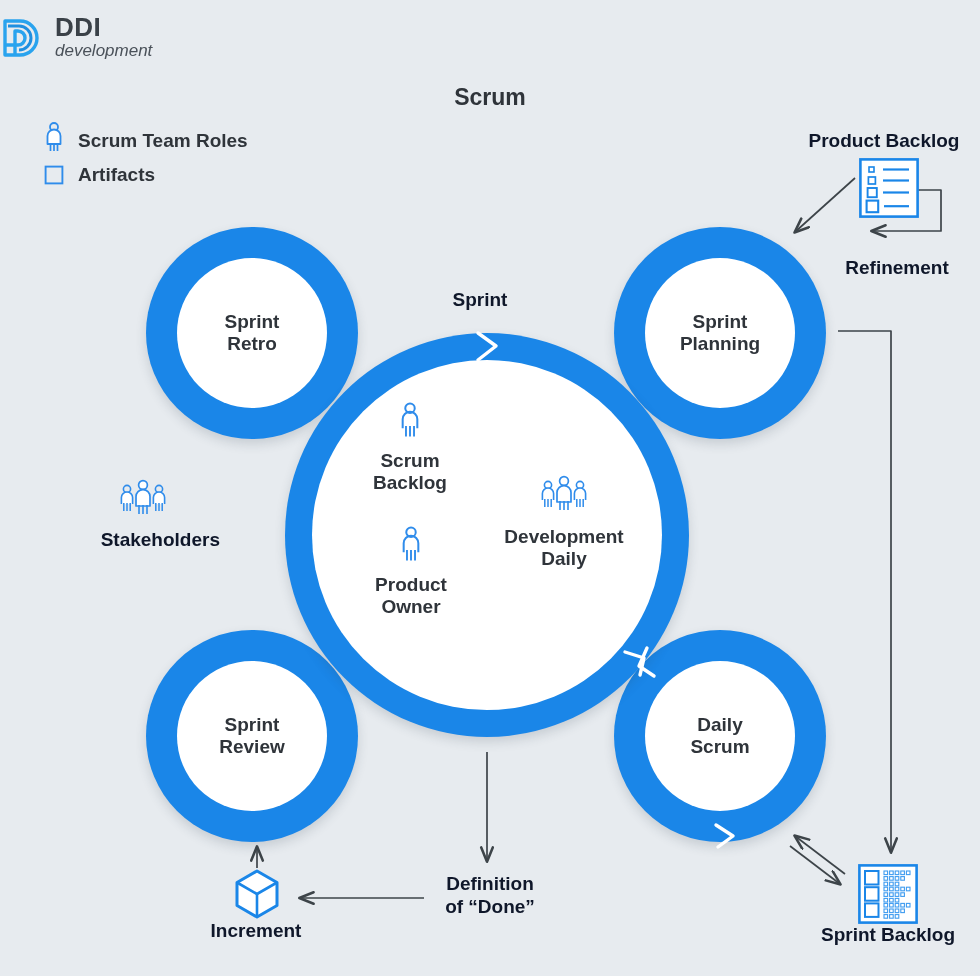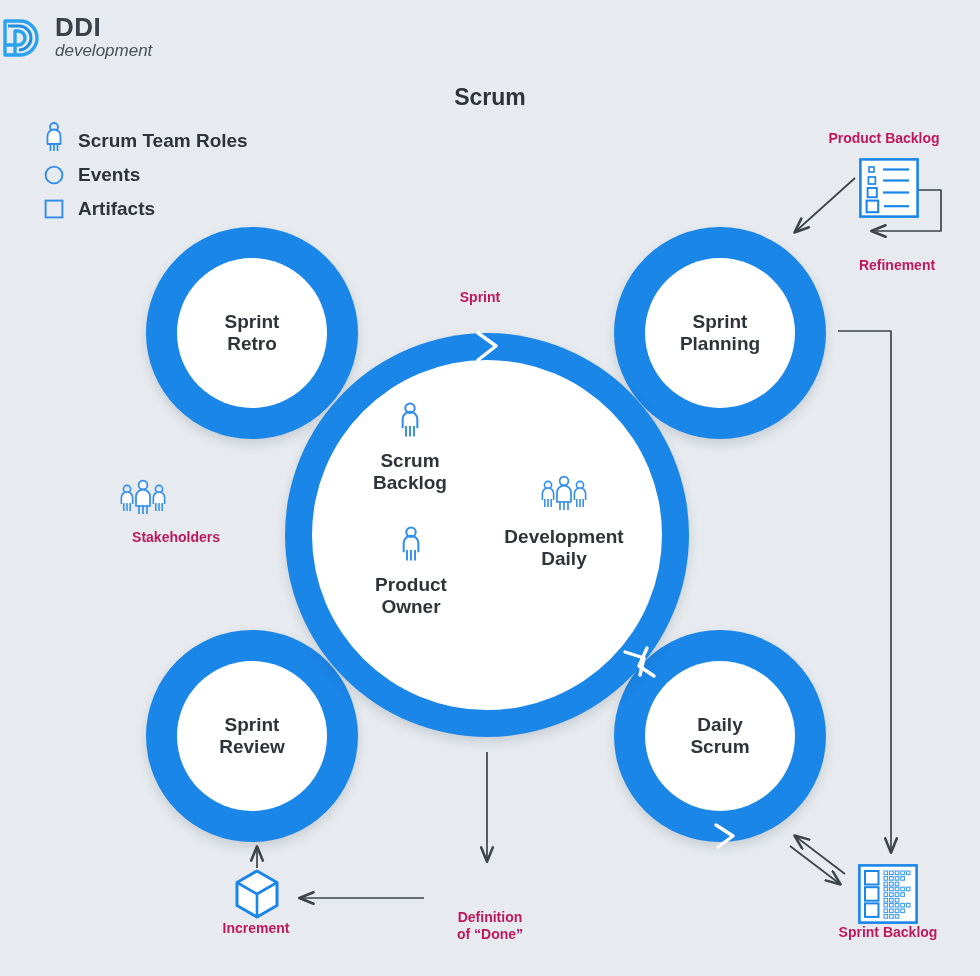--- a/index.html
+++ b/index.html
@@ -72,30 +72,30 @@
     position: absolute; text-align: center;
     font-size: 19px; font-weight: bold; color: #2f343a; line-height: 1.16;
   }
   .role .ico { display: block; margin: 0 auto 7px auto; }
   #role-sm { left: 355px; top: 402px; width: 110px; }
   #role-po { left: 356px; top: 526px; width: 110px; }
   #role-dev { left: 482px; top: 474px; width: 164px; }
 
   
   .flabel {
-    position: absolute; font-size: 14px; font-weight: bold; color: #be185d;
+    position: absolute; font-size: 19px; font-weight: bold; color: #0f172a;
     text-align: center; line-height: 1.2;
   }
   #lbl-sprint     { left: 420px; top: 289px; width: 120px; }
   #lbl-stake      { left: 68px;  top: 529px; width: 152px; text-align: right; }
   #lbl-pbacklog   { left: 796px; top: 130px; width: 176px; }
   #lbl-refine     { left: 820px; top: 237px; width: 154px; margin-top: 20px; }
   #lbl-increment  { left: 182px; top: 920px; width: 148px; }
   #lbl-sbacklog   { left: 800px; top: 924px; width: 176px; }
-  #lbl-dod        { left: 420px; top: 873px; width: 140px; margin-top: 36px; }
+  #lbl-dod        { left: 420px; top: 873px; width: 140px; }
 
   .ficon { position: absolute; }
   #ico-stake     { left: 117px; top: 478px; }
   #ico-pbacklog  { left: 859px; top: 158px; }
   #ico-increment { left: 234px; top: 869px; }
   #ico-sbacklog  { left: 858px; top: 864px; }
 </style>
 </head>
 <body>
 
@@ -156,28 +156,20 @@
     <span class="gl">
       <svg width="22" height="30" viewBox="0 0 22 30" xmlns="http://www.w3.org/2000/svg">
         <circle cx="11" cy="5" r="4" fill="none" stroke="#2f8ceb" stroke-width="1.8"></circle>
         <path d="M4.5 22 V14 a6.5 6.5 0 0 1 13 0 V22 Z" fill="#fff" stroke="#2f8ceb" stroke-width="1.8" stroke-linejoin="round"></path>
         <line x1="7.5" y1="22" x2="7.5" y2="29" stroke="#2f8ceb" stroke-width="1.7"></line>
         <line x1="11" y1="22" x2="11" y2="29" stroke="#2f8ceb" stroke-width="1.7"></line>
         <line x1="14.5" y1="22" x2="14.5" y2="29" stroke="#2f8ceb" stroke-width="1.7"></line>
       </svg>
     </span>
     <span class="lb">Scrum Team Roles</span>
-  </div>
-  <div class="row">
-    <span class="gl">
-      <svg width="22" height="22" viewBox="0 0 22 22" xmlns="http://www.w3.org/2000/svg">
-        <circle cx="11" cy="11" r="8.4" fill="none" stroke="#2f8ceb" stroke-width="1.9"></circle>
-      </svg>
-    </span>
-    <span class="lb">Events</span>
   </div>
   <div class="row">
     <span class="gl">
       <svg width="22" height="22" viewBox="0 0 22 22" xmlns="http://www.w3.org/2000/svg">
         <rect x="2.6" y="2.6" width="16.8" height="16.8" fill="none" stroke="#2f8ceb" stroke-width="1.9"></rect>
       </svg>
     </span>
     <span class="lb">Artifacts</span>
   </div>
 </div>

